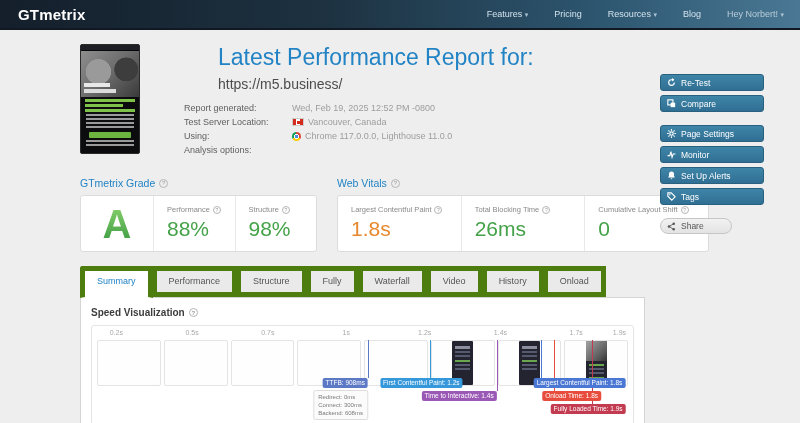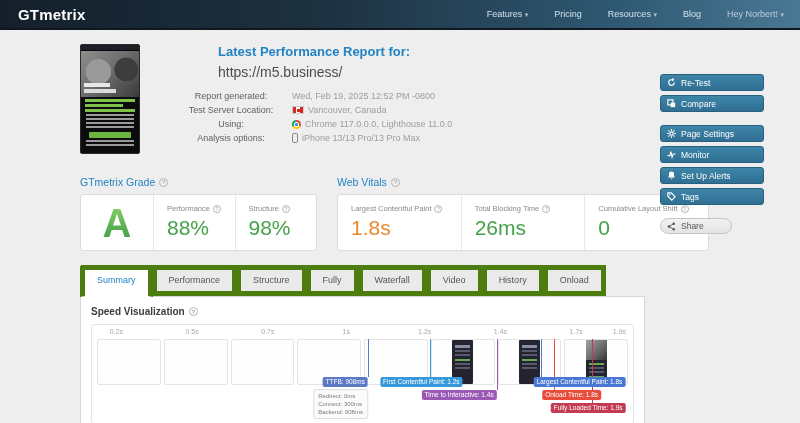--- a/index.html
+++ b/index.html
@@ -30,25 +30,25 @@
       radial-gradient(circle at 78% 40%, #3d3d3d 0 22%, transparent 23%),
       linear-gradient(135deg,#8e8e8e 0%,#6f6f6f 45%,#3a3a3a 100%); position:relative; }
   .thumb .name-l { position:absolute; left:3px; bottom:10px; width:26px; height:4px; background:#e8e8e8; }
   .thumb .name-l2 { position:absolute; left:3px; bottom:4px; width:32px; height:4px; background:#dcdcdc; }
   .thumb .g-line { height:3px; background:#7ec24a; margin:2px 4px 0 4px; }
   .thumb .g-line.short { width:38px; }
   .thumb .w-line { height:2px; background:#9a9a9a; margin:2px 5px 0 5px; }
   .thumb .btn-green { height:6px; background:#6db33f; margin:4px 8px 0 8px; border-radius:1px; }
 
   .header-main { margin-left:78px; }
-  .report-title { font-size:13px; font-weight:700; color:#2283c5; }
+  .report-title { font-size:23px; font-weight:400; color:#2283c5; }
   .report-url { font-size:14px; color:#4c4c4c; margin-top:5px; }
   .details { margin-top:11px; margin-left:-34px; display:grid; grid-template-columns:108px auto;
     row-gap:4px; font-size:9px; align-items:center; }
-  .d-label { color:#5f5f5f; text-align:center; padding-right:14px; }
+  .d-label { color:#5f5f5f; text-align:left; padding-right:14px; }
   .d-value { color:#9d9d9d; display:flex; align-items:center; gap:4px; }
 
   .flag-ca { display:inline-block; width:12px; height:8px; position:relative;
     background:linear-gradient(90deg,#d52b1e 0 27%,#fff 27% 73%,#d52b1e 73%); border:1px solid #ccc; }
   .flag-ca::before { content:""; position:absolute; left:4px; top:2px; width:3px; height:3px; background:#d52b1e; }
   .chrome-ic { display:inline-block; width:9px; height:9px; border-radius:50%;
     background:
       radial-gradient(circle at 50% 50%, #4a90e2 0 28%, #fff 29% 40%, transparent 41%),
       conic-gradient(#db4437 0 33%, #ffcd00 0 66%, #0f9d58 0 100%); }
   .phone-ic { display:inline-block; width:6px; height:10px; border:1px solid #8a8a8a; border-radius:2px; }
@@ -228,24 +228,20 @@
           <div class="d-value">
               <span class="flag-ca"></span>
               <span>Vancouver, Canada</span>
             </div>
           <div class="d-label">Using:</div>
           <div class="d-value">
               <span class="chrome-ic"></span>
               <span>Chrome 117.0.0.0, Lighthouse 11.0.0</span>
             </div>
           <div class="d-label">Analysis options:</div>
-          <div class="d-value">
-              <span class="phone-ic"></span>
-              <span>iPhone 13/13 Pro/13 Pro Max</span>
-            </div>
         </div>
       </div>
     </div>
 
     <div class="scores">
       <div>
         <div class="score-heading">
             <span>GTmetrix Grade</span>
             <span class="help">?</span>
           </div>

